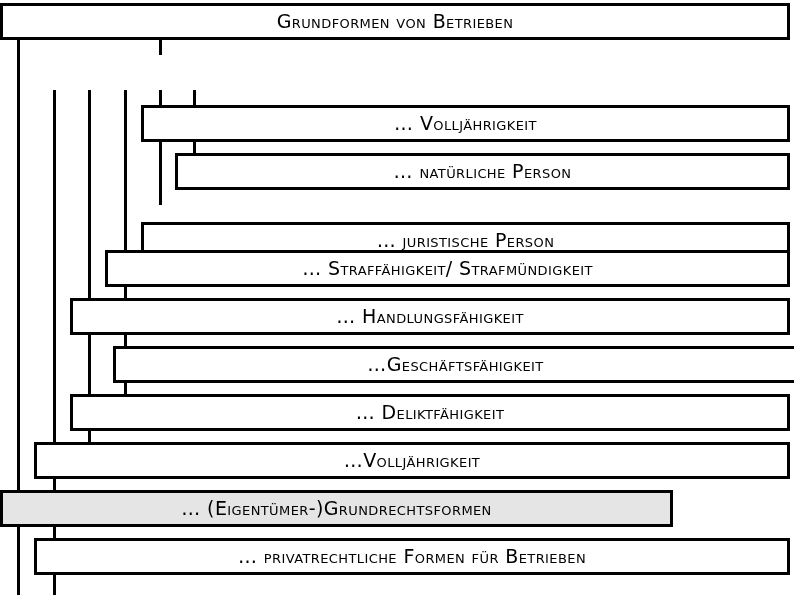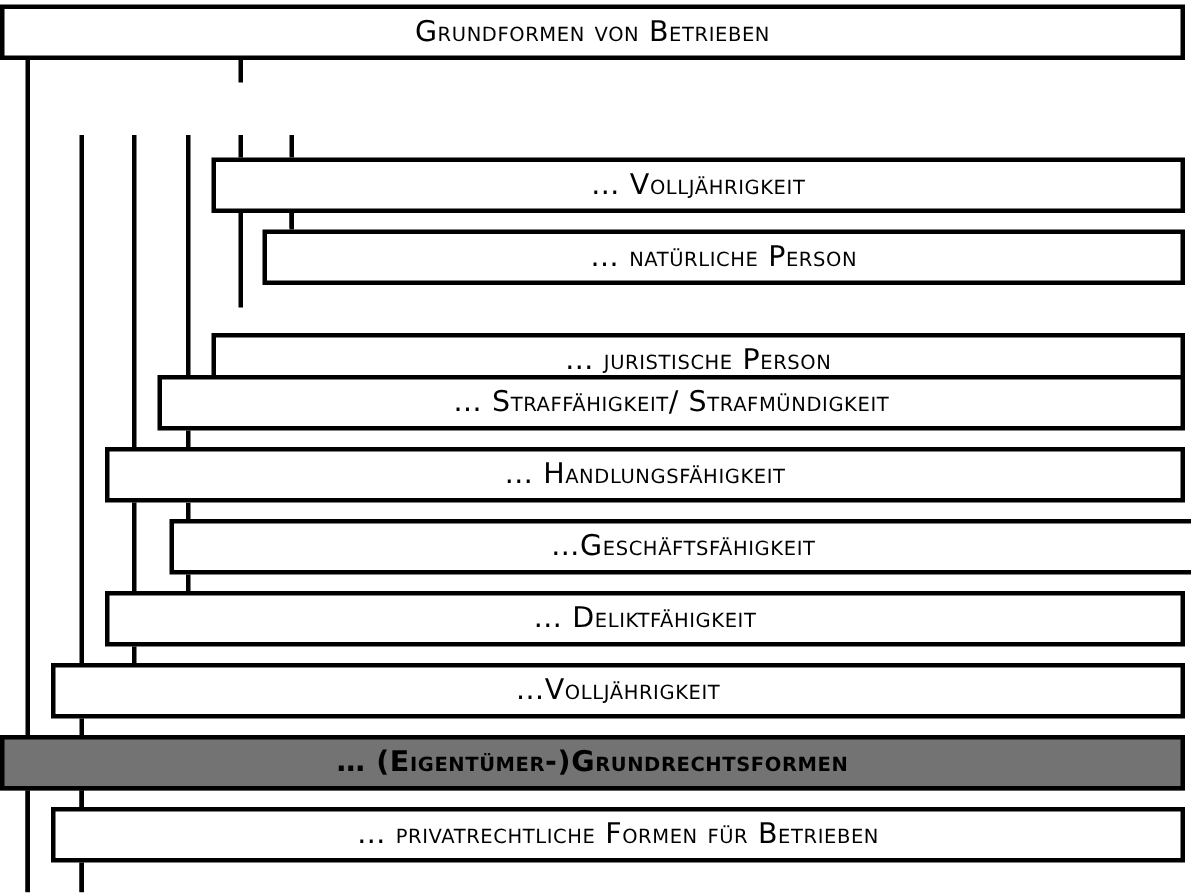--- a/index.html
+++ b/index.html
@@ -75,19 +75,19 @@
     </div>
     <div class="node-box" style="left: 113px; top: 346px; width: 685px; height: 37px; background: rgb(255, 255, 255); border-color: rgb(0, 0, 0);">
       <span class="node-label">…Geschäftsfähigkeit</span>
     </div>
     <div class="node-box" style="left: 70px; top: 394px; width: 720px; height: 37px; background: rgb(255, 255, 255); border-color: rgb(0, 0, 0);">
       <span class="node-label">… Deliktfähigkeit</span>
     </div>
     <div class="node-box" style="left: 34px; top: 442px; width: 756px; height: 37px; background: rgb(255, 255, 255); border-color: rgb(0, 0, 0);">
       <span class="node-label">…Volljährigkeit</span>
     </div>
-    <div class="node-box" style="left: 0px; top: 490px; width: 790px; height: 37px; background: #737373; border-color: rgb(0, 0, 0); font-weight: bold;">
+    <div class="node-box" style="left: 0px; top: 490px; width: 673px; height: 37px; background: #e5e5e5; border-color: rgb(0, 0, 0);">
       <span class="node-label">… (Eigentümer-)Grundrechtsformen</span>
     </div>
     <div class="node-box" style="left: 34px; top: 538px; width: 756px; height: 37px; background: rgb(255, 255, 255); border-color: rgb(0, 0, 0);">
       <span class="node-label">… privatrechtliche Formen für Betrieben</span>
     </div>
   </div>
 
 </body></html>

